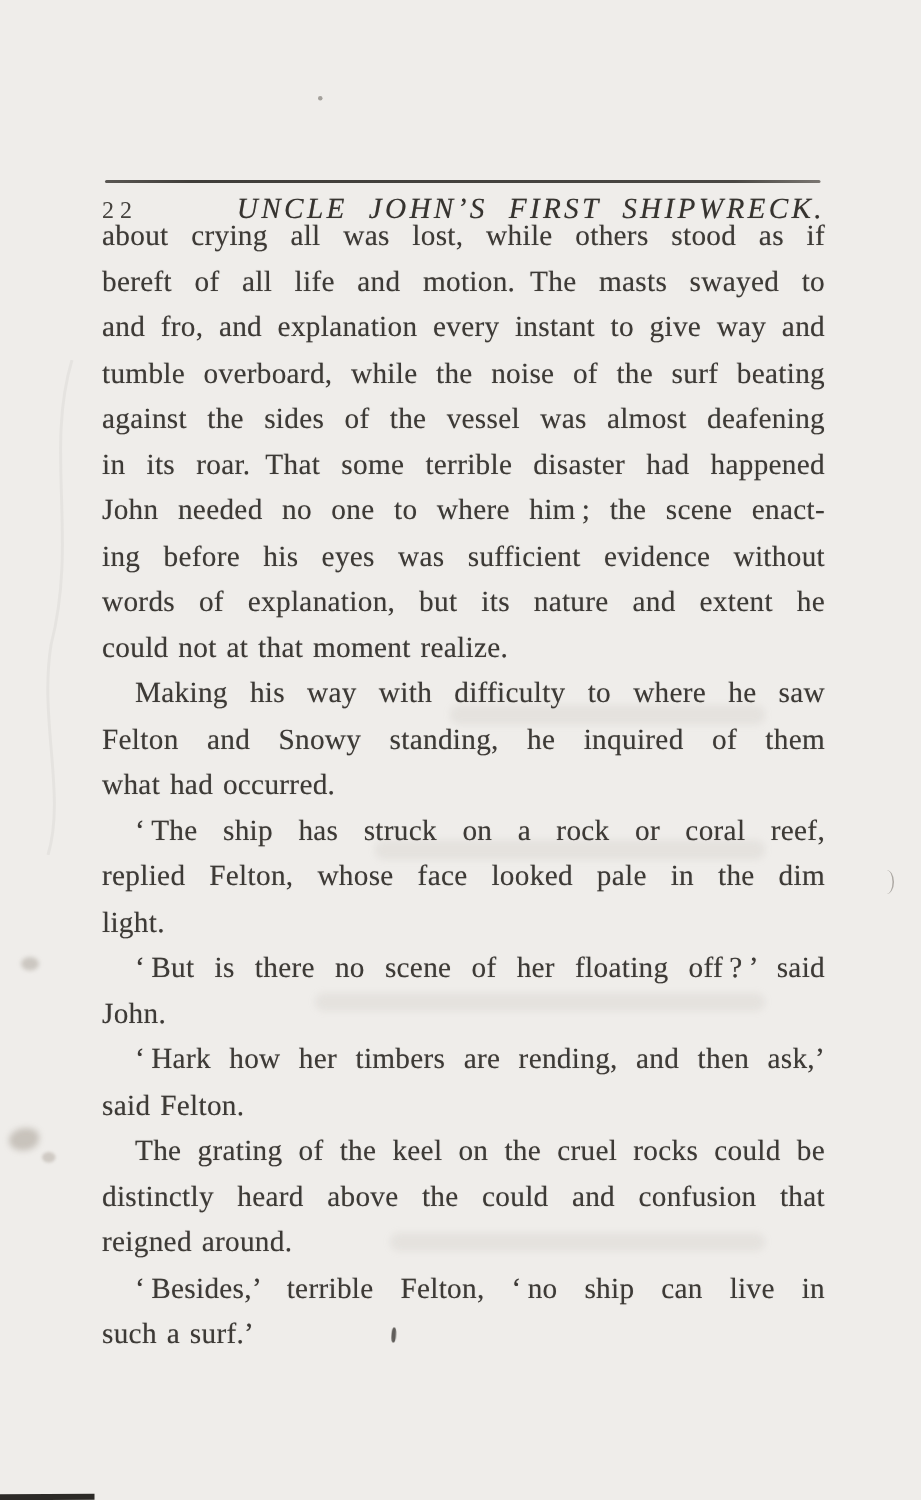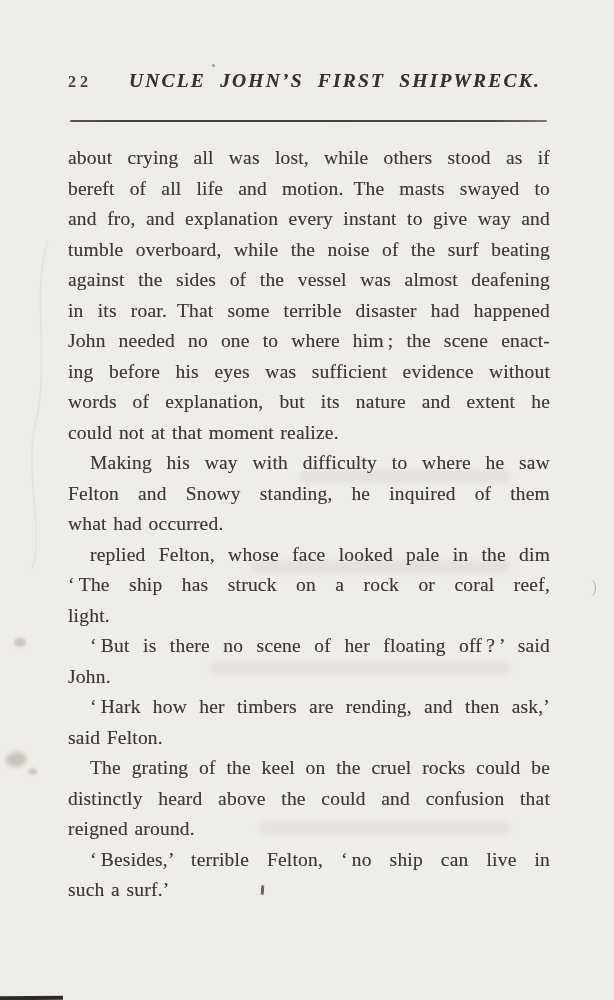--- a/index.html
+++ b/index.html
@@ -21,43 +21,43 @@
     background-image:
       radial-gradient(ellipse 320px 220px at 82% 12%, rgba(255,255,255,0.55), transparent 70%),
       radial-gradient(ellipse 420px 520px at 8% 72%, rgba(186,180,170,0.18), transparent 72%),
       radial-gradient(ellipse 260px 200px at 55% 46%, rgba(198,193,185,0.14), transparent 70%),
       radial-gradient(ellipse 500px 300px at 50% 100%, rgba(205,200,192,0.18), transparent 75%),
       linear-gradient(180deg, #f2f0ed 0%, #efede9 55%, #ecery 100%);
     color: var(--ink);
   }
   .running-header {
     position: absolute;
-    top: 70px;
+    top: 96px;
     left: 68px;
     width: 482px;
     display: flex;
     align-items: baseline;
-    font-weight: bold;
   }
   .page-number {
     flex: 0 0 52px;
     font-size: 16px;
     letter-spacing: 4px;
     color: #45423e;
   }
   .book-title {
     flex: 1;
-    text-align: center;
+    text-align: right;
     font-style: italic;
     font-size: 19.5px;
     letter-spacing: 2.2px;
     word-spacing: 7px;
     color: #36332f;
     text-shadow: 0 0 0.5px rgba(54,51,47,0.55);
     white-space: nowrap;
+    margin-top: 33px;
   }
   .header-rule {
     position: absolute;
     top: 120px;
     left: 70px;
     width: 477px;
     height: 2px;
     background: linear-gradient(90deg, #5a5753, #403e3a 12%, #44423e 55%, #4a4844 88%, #7a7671);
     border-radius: 1px;
   }
@@ -166,22 +166,22 @@
         <div class="line">ing before his eyes was sufficient evidence without</div>
         <div class="line">words of explanation, but its nature and extent he</div>
         <div class="line last">could not at that moment realize.</div>
       </div>
       <div class="para indent">
         <div class="line">Making his way with difficulty to where he saw</div>
         <div class="line">Felton and Snowy standing, he inquired of them</div>
         <div class="line last">what had occurred.</div>
       </div>
       <div class="para indent">
+        <div class="line">‘ The ship has struck on a rock or coral reef,</div>
         <div class="line">replied Felton, whose face looked pale in the dim</div>
-        <div class="line">‘ The ship has struck on a rock or coral reef,</div>
         <div class="line last">light.</div>
       </div>
       <div class="para indent">
         <div class="line">‘ But is there no scene of her floating off ? ’ said</div>
         <div class="line last">John.</div>
       </div>
       <div class="para indent">
         <div class="line">‘ Hark how her timbers are rending, and then ask,’</div>
         <div class="line last">said Felton.</div>
       </div>

